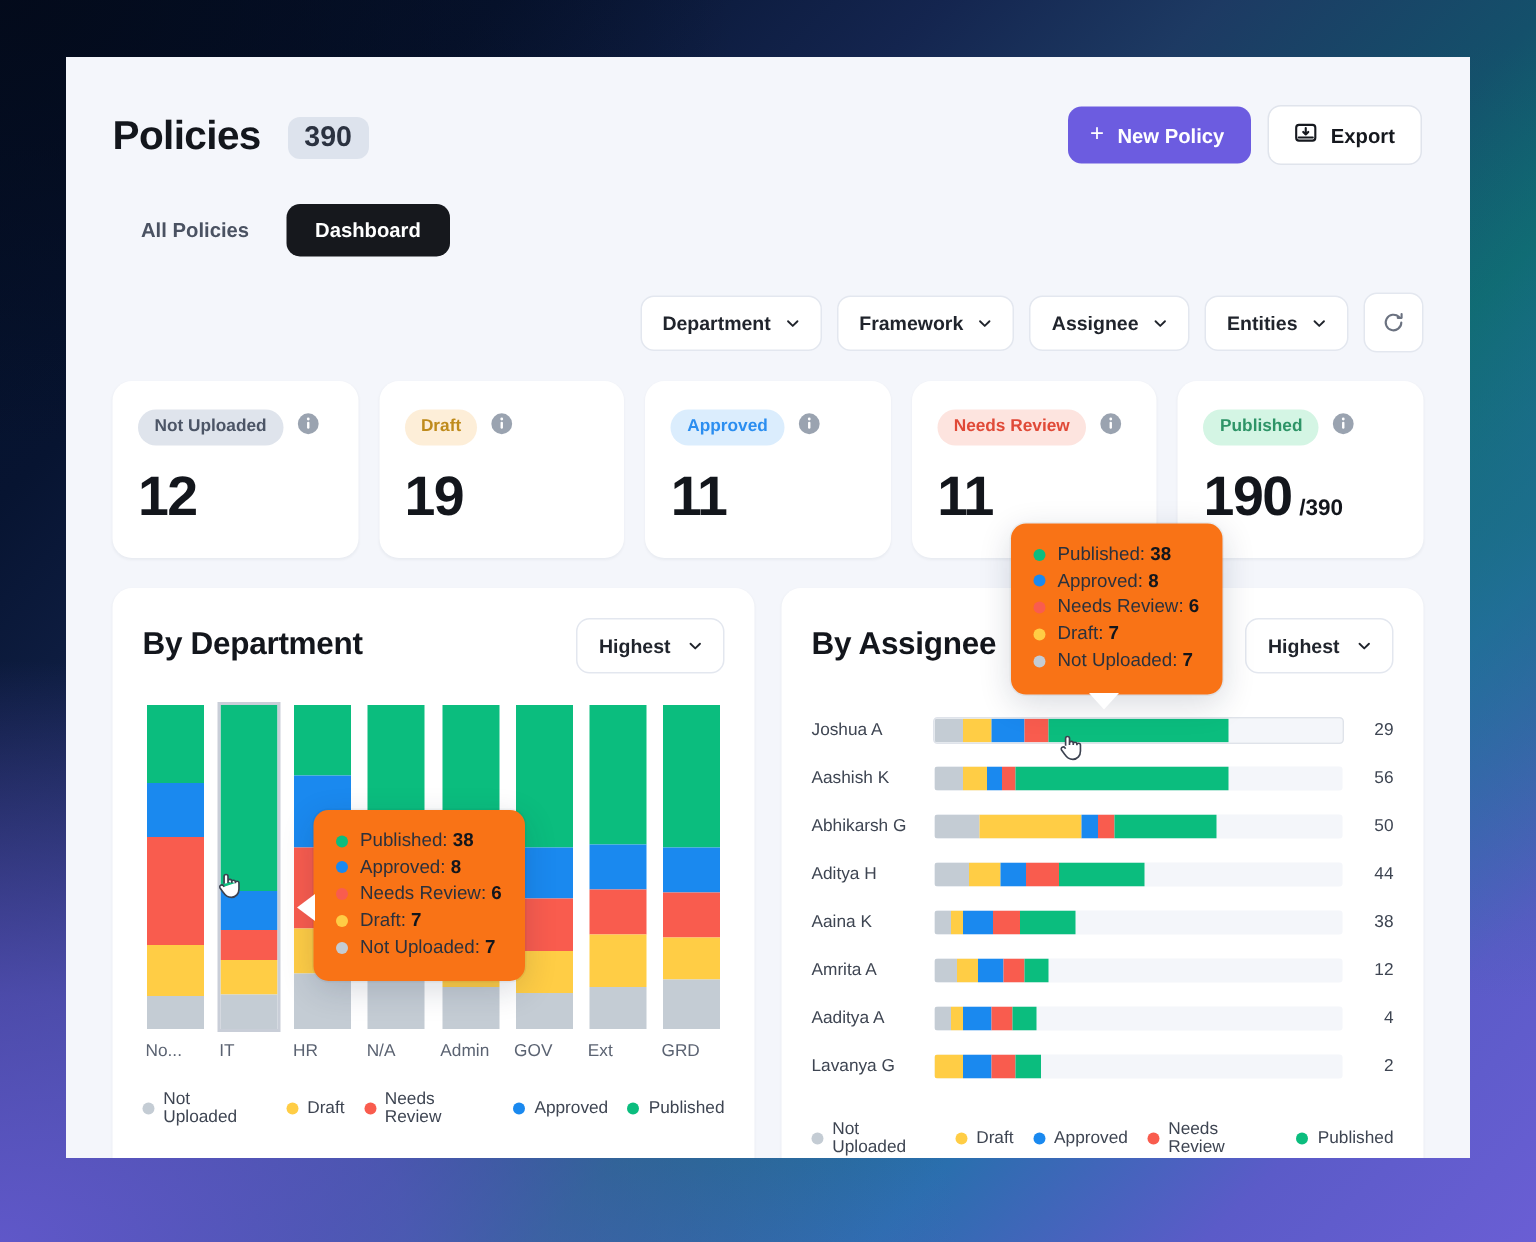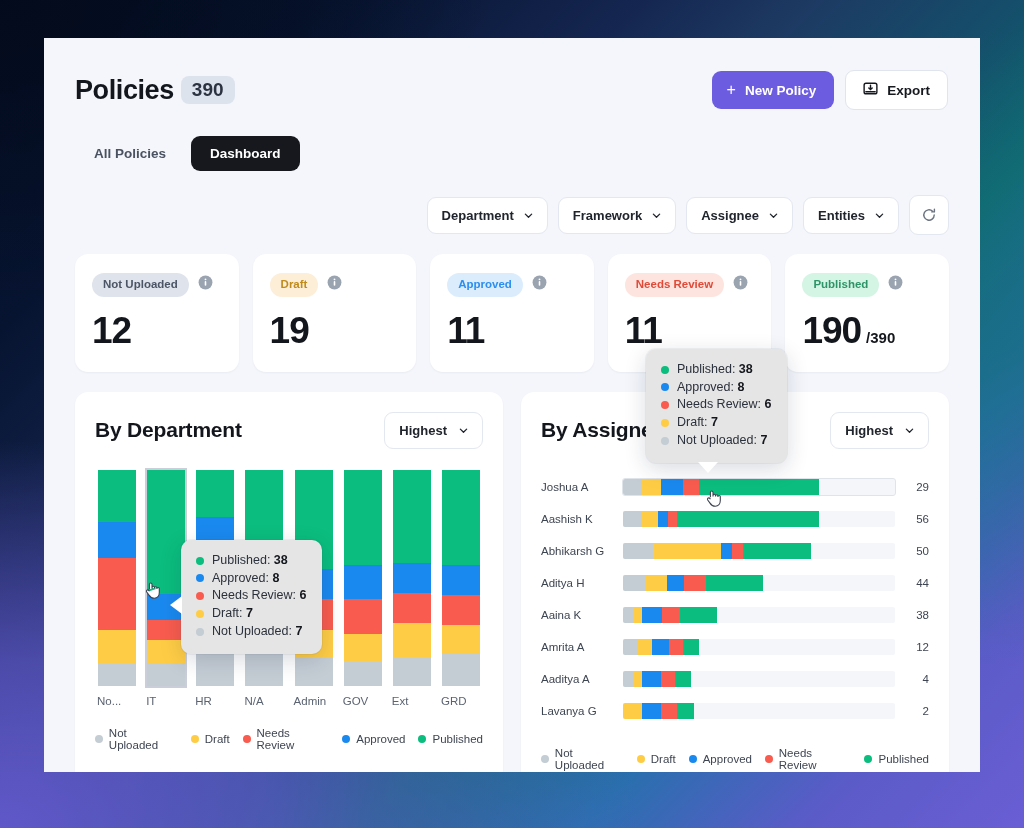--- a/index.html
+++ b/index.html
@@ -35,21 +35,21 @@
     position: absolute;
     left: 44px; top: 38px;
     width: 936px; height: 734px;
     background: #f4f6fb;
     overflow: hidden;
   }
 
   
   .hdr { display:flex; align-items:center; justify-content:space-between;
          padding: 32px 32px 0 31px; }
-  .title-wrap { display:flex; align-items:center; gap:7px; }
+  .title-wrap { display:flex; align-items:flex-end; gap:18px; }
   .page-title { font-size: 27px; font-weight: 700; color:#13161c; letter-spacing:-.4px; }
   .count-pill {
     background:#dde3ed; color:#2b3240; font-size:19px; font-weight:600;
     border-radius:8px; padding:4px 11px 5px; line-height:1;
   }
   .hdr-actions { display:flex; align-items:center; gap:11px; }
   .btn-primary {
     display:flex; align-items:center; gap:9px;
     background:#6c5ce0; color:#fff; border:none; border-radius:9px;
     font-size:13.5px; font-weight:600; padding:11px 18px 11px 15px;
@@ -135,23 +135,23 @@
   .assg-row { display:flex; align-items:center; height:32px; margin-bottom:0px;justify-content:center; }
   .assg-name { width:82px; font-size:11.5px; color:#3e4552; font-weight:500; flex:none; }
   .assg-track { flex:1; height:16px; background:#f4f6fa; border-radius:2px;
                 display:flex; overflow:hidden; position:relative; }
   .assg-row.sel .assg-track { outline:1px solid #dfe3ea; }
   .assg-track span { display:block; height:100%; }
   .assg-val { width:34px; text-align:right; font-size:11.5px; color:#3e4552; font-weight:500; flex:none; }
 
   
   .tip {
-    position:absolute; background:#e5e5e5; border-radius:10px;
+    position:absolute; background:#f97316; border-radius:10px;
     box-shadow:0 6px 22px rgba(20,30,60,.16), 0 0 0 1px rgba(20,30,60,.05);
-    padding:12px 15px 13px; z-index:30;
+    padding:12px 15px 13px; z-index:30;margin-left:28px;
   }
   .tip-row { display:flex; align-items:center; gap:8px; font-size:12.5px; color:#2b313c;
              line-height:1.42; white-space:nowrap; }
   .tip-row b { font-weight:700; color:#13161c; }
   .tip-arrow { position:absolute; width:16px; height:9px; overflow:hidden; }
 
   .cursor { position:absolute; width:17px; height:21px; z-index:40; pointer-events:none; }
 </style>
 </head>
 <body>

